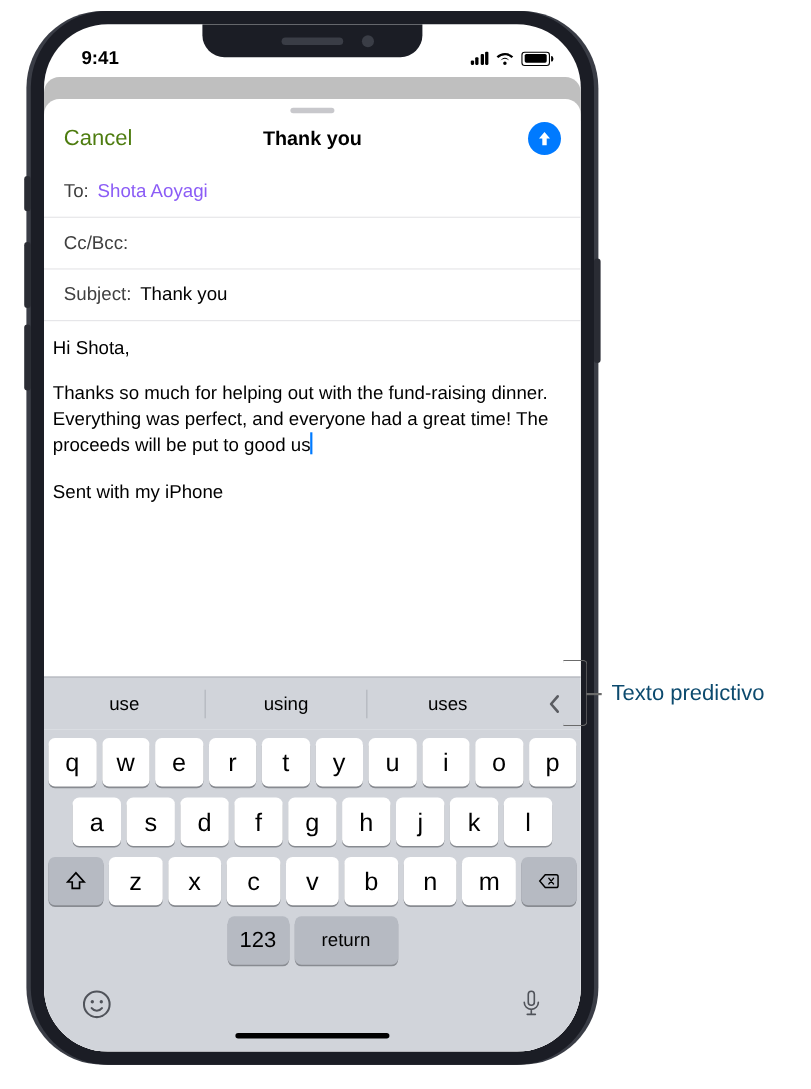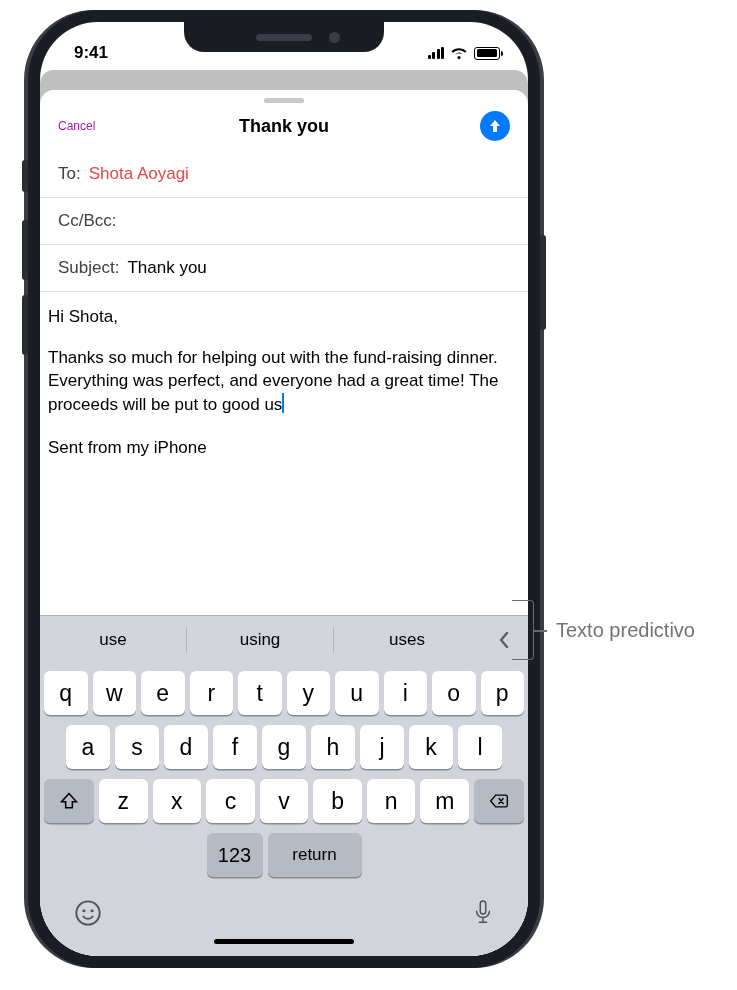--- a/index.html
+++ b/index.html
@@ -102,34 +102,34 @@
   }
   .grabber {
     width: 40px; height:5px; background:#c8c8cc; border-radius:3px;
     margin: 8px auto 4px auto;
   }
   .sheet-header {
     display:flex; align-items:center; justify-content:space-between;
     padding: 4px 18px 10px 18px;
     position:relative;
   }
-  .cancel { color:#a21caf; font-size:12px; }
+  .cancel { color:#4d7c0f; font-size:20px; }
   .title { font-weight:600; font-size:18px; position:absolute; left:50%; transform:translateX(-50%);}
   .send {
     width:30px;height:30px;border-radius:50%;background:#007aff;
     display:flex;align-items:center;justify-content:center;color:#fff;
   }
   .field {
     display:flex; align-items:center; gap:8px;
     padding: 13px 18px;
     border-bottom: 1px solid #e4e4e7;
     font-size:17px;
   }
   .field .label { color:#404040; }
-  .field .val-blue { color:#ef4444; }
+  .field .val-blue { color:#8b5cf6; }
   .field .val { color:#000; }
   .body-area {
     padding: 14px 8px;
     font-size:17px;
     line-height: 1.35;
     flex:1;
   }
   .body-greeting { margin-bottom: 18px; }
   .body-text { margin-bottom: 20px; }
   .cursor {
@@ -198,21 +198,21 @@
     border-bottom-right-radius: 4px;
     position:relative;
   }
   .bracket::after {
     content:"";
     position:absolute;
     right:-14px; top:50%;
     width:14px; height:1.5px; background:#6b6b6b;
   }
   .callout-text {
-    font-size:20px; color:#737373; margin-left: 22px;
+    font-size:20px; color:#0c4a6e; margin-left: 22px;
   }
 </style>
 </head>
 <body>
 
 <div class="stage">
   <div class="phone">
     <div class="side-btn l1"></div>
     <div class="side-btn l2"></div>
     <div class="side-btn l3"></div>
@@ -262,21 +262,21 @@
           <span class="label">Cc/Bcc:</span>
         </div>
         <div class="field">
           <span class="label">Subject:</span>
           <span class="val">Thank you</span>
         </div>
 
         <div class="body-area">
           <div class="body-greeting">Hi Shota,</div>
           <div class="body-text"><span>Thanks so much for helping out with the fund-raising dinner. Everything was perfect, and everyone had a great time! The proceeds will be put to good us</span><span class="cursor"></span></div>
-          <div>Sent from my iPhone</div>
+          <div>Sent with my iPhone</div>
         </div>
 
         <div class="predictive">
           <div class="pred-item">use</div>
           <div class="pred-item">using</div>
           <div class="pred-item" style="border-right:none">uses</div>
           <div class="pred-chevron">
             <svg width="14" height="20" viewBox="0 0 14 20">
                 <path fill="none" stroke="#5a5c61" stroke-width="2.4" stroke-linecap="round" stroke-linejoin="round" d="M10 3 4 10l6 7"></path>
               </svg>

